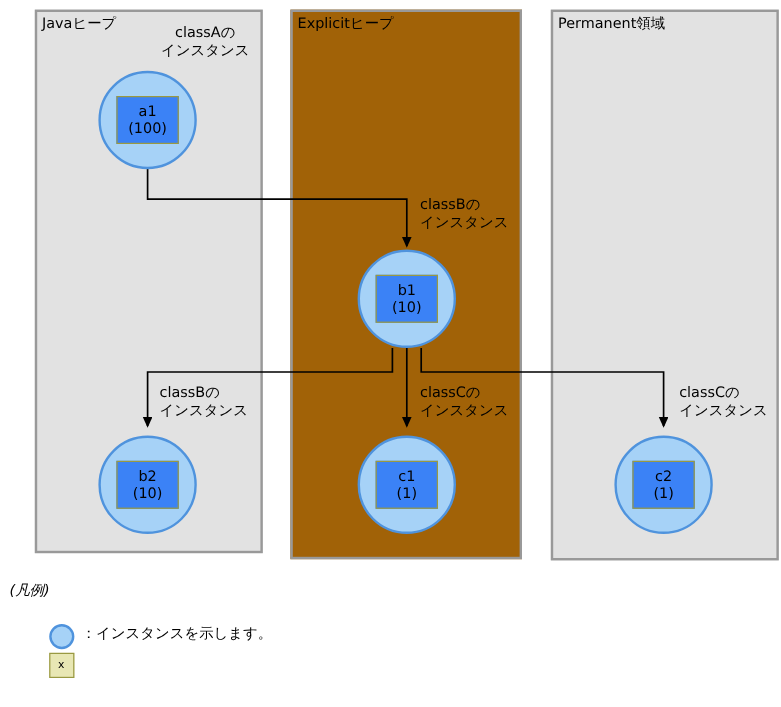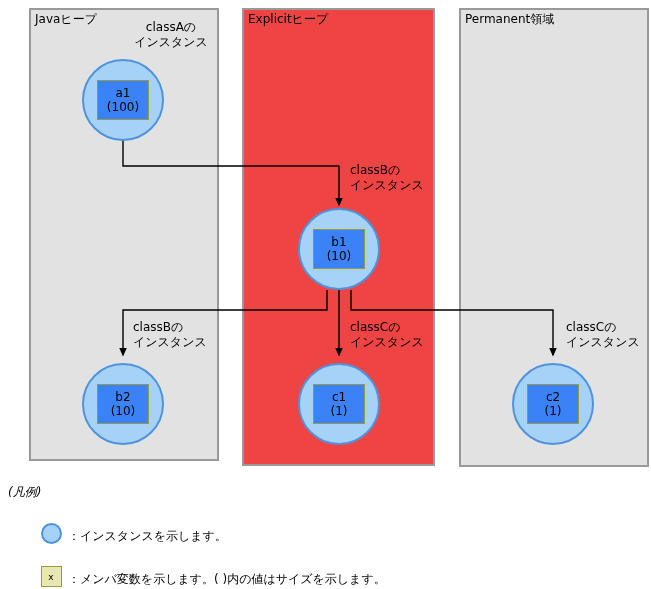--- a/index.html
+++ b/index.html
@@ -22,21 +22,21 @@
     height: 589px;
     padding-left: 31px;
   }
   
   .panel {
     position: absolute;
     box-sizing: border-box;
     border: 2px solid #999999;
   }
   .panel.shaded { background: #e2e2e2; }
-  .panel.plain  { background: #ef4444; }
+  .panel.plain  { background: #a16207; }
   .panel-title {
     position: absolute;
     left: 4px;
     top: 2px;
     font-size: 12px;
     line-height: 14px;
     white-space: nowrap;
     color: #000;
   }
   
@@ -92,24 +92,23 @@
     font-size: 12px;
   }
   .legend-title {
     font-size: 12px;
     line-height: 16px;
     margin-bottom: 20px;
     font-style: italic;
   }
   .legend-row {
     display: flex;
-    align-items: flex-end;
+    align-items: flex-start;
     height: 24px;
     margin-left: 26px;
-    margin-top: 19px;
   }
   .legend-icon {
     width: 34px;
     display: flex;
     align-items: center;
     justify-content: center;
     flex: 0 0 34px;
   }
   .legend-circle {
     width: 21px;
@@ -235,18 +234,17 @@
       <span class="legend-icon">
         <span class="legend-circle"></span>
       </span>
       <span class="legend-text">：インスタンスを示します。</span>
     </div>
 
     <div class="legend-row">
       <span class="legend-icon">
         <span class="legend-box">x</span>
       </span>
-      <span class="legend-text">：メンバ変数を示します。(  )内の値はサイズを示します。</span>
     </div>
 
   </div>
 
 </div>
 
 </body></html>

